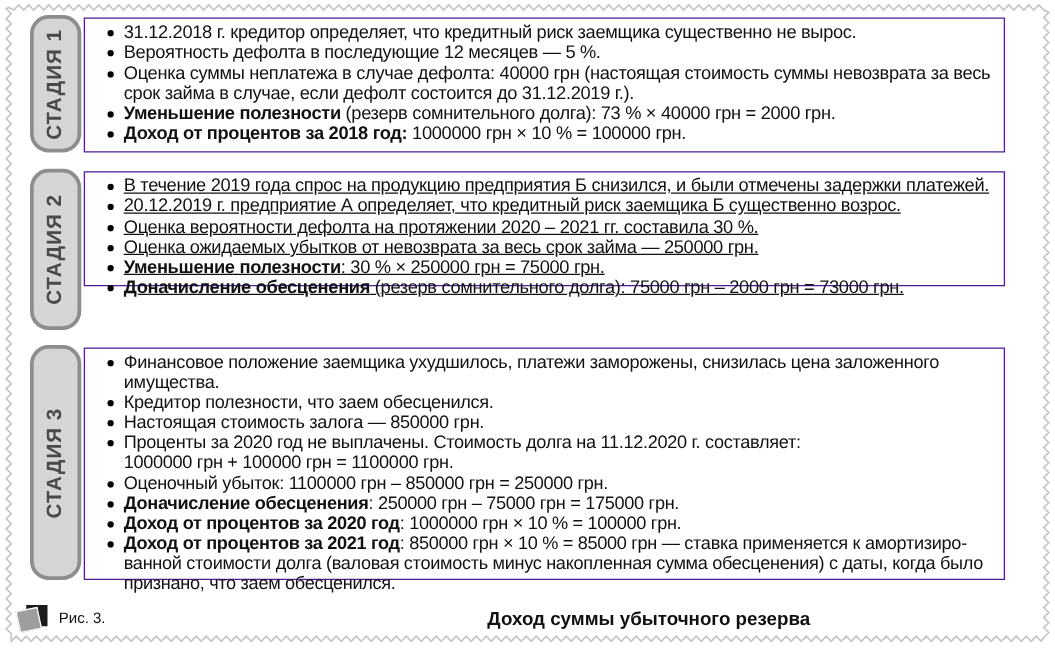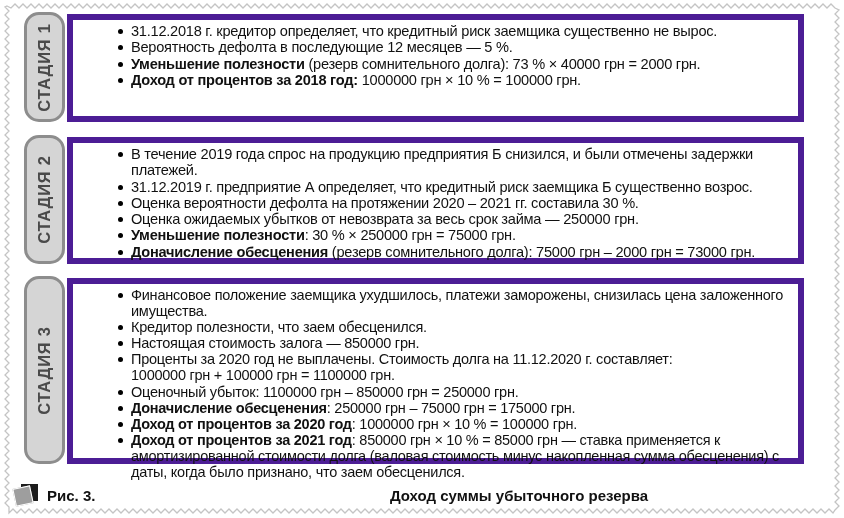--- a/index.html
+++ b/index.html
@@ -3,23 +3,23 @@
 <meta charset="utf-8">
 <style>
   html,body{margin:0;padding:0;background:#ffffff;}
   body{width:844px;height:518px;overflow:hidden;
        font-family:"Liberation Sans", sans-serif;color:#111;}
   .page{position:relative;width:844px;height:518px;background:#fff;}
 
   #zigzag{position:absolute;left:0;top:0;width:844px;height:518px;pointer-events:none;}
 
   .stage-box{position:absolute;left:67px;width:737px;box-sizing:border-box;
-             border:6px solid #4c1d95;background:#fff;padding-left:27px;}
+             border:1px solid #4c1d95;background:#fff;}
   .box-1{top:14px;height:108px;}
-  .box-2{top:137px;height:127px;}
+  .box-2{top:137px;height:92px;text-decoration:underline;}
   .box-3{top:278px;height:186px;}
 
   .pill{position:absolute;left:24px;width:41px;box-sizing:border-box;
         background:#d5d5d5;border:3px solid #8d8d8d;border-radius:15px;
         display:flex;align-items:center;justify-content:center;}
   .pill-1{top:12px;height:110px;}
   .pill-2{top:135px;height:129px;}
   .pill-3{top:276px;height:188px;}
   .pill span{transform:rotate(-90deg);white-space:nowrap;font-weight:bold;
              font-size:16.5px;letter-spacing:0.8px;color:#4a4a4a;}
@@ -31,52 +31,53 @@
   .stage-box li::before{content:"";position:absolute;left:-13px;top:6px;
              width:5px;height:5px;border-radius:50%;background:#000;}
   .stage-box li b{font-weight:bold;}
   .stage-box li .rest{white-space:pre-line;}
 
   .caption{position:absolute;left:14px;right:14px;top:482px;height:28px;}
   .fig-icon{position:absolute;left:0;top:2px;width:26px;height:24px;display:inline-block;}
   .fig-icon .sq-black{position:absolute;right:2px;top:0;width:17px;height:17px;background:#1c1c1c;}
   .fig-icon .sq-gray{position:absolute;left:0;top:3px;width:16px;height:16px;
              background:#9e9e9e;border:1px solid #fff;transform:rotate(-12deg);}
-  .fig-label{position:absolute;left:33px;top:5px;font-weight:bold;font-size:15px;}
+  .fig-label{position:absolute;left:33px;top:5px;font-weight:normal;font-size:12px;}
   .fig-title{position:absolute;left:505px;top:5px;transform:translateX(-50%);
              font-weight:bold;font-size:15px;white-space:nowrap;}
 </style>
 </head>
 <body>
 
 <div class="page">
 
   <svg id="zigzag" viewBox="0 0 844 518" xmlns="http://www.w3.org/2000/svg">
     <path id="zigzag-path" fill="none" stroke="#c4c4c4" stroke-width="1.3" d="M 7 6 L 11 8 L 15 4 L 19 8 L 23 4 L 27 8 L 31 4 L 35 8 L 39 4 L 43 8 L 47 4 L 51 8 L 55 4 L 59 8 L 63 4 L 67 8 L 71 4 L 75 8 L 79 4 L 83 8 L 87 4 L 91 8 L 95 4 L 99 8 L 103 4 L 107 8 L 111 4 L 115 8 L 119 4 L 123 8 L 127 4 L 131 8 L 135 4 L 139 8 L 143 4 L 147 8 L 151 4 L 155 8 L 159 4 L 163 8 L 167 4 L 171 8 L 175 4 L 179 8 L 183 4 L 187 8 L 191 4 L 195 8 L 199 4 L 203 8 L 207 4 L 211 8 L 215 4 L 219 8 L 223 4 L 227 8 L 231 4 L 235 8 L 239 4 L 243 8 L 247 4 L 251 8 L 255 4 L 259 8 L 263 4 L 267 8 L 271 4 L 275 8 L 279 4 L 283 8 L 287 4 L 291 8 L 295 4 L 299 8 L 303 4 L 307 8 L 311 4 L 315 8 L 319 4 L 323 8 L 327 4 L 331 8 L 335 4 L 339 8 L 343 4 L 347 8 L 351 4 L 355 8 L 359 4 L 363 8 L 367 4 L 371 8 L 375 4 L 379 8 L 383 4 L 387 8 L 391 4 L 395 8 L 399 4 L 403 8 L 407 4 L 411 8 L 415 4 L 419 8 L 423 4 L 427 8 L 431 4 L 435 8 L 439 4 L 443 8 L 447 4 L 451 8 L 455 4 L 459 8 L 463 4 L 467 8 L 471 4 L 475 8 L 479 4 L 483 8 L 487 4 L 491 8 L 495 4 L 499 8 L 503 4 L 507 8 L 511 4 L 515 8 L 519 4 L 523 8 L 527 4 L 531 8 L 535 4 L 539 8 L 543 4 L 547 8 L 551 4 L 555 8 L 559 4 L 563 8 L 567 4 L 571 8 L 575 4 L 579 8 L 583 4 L 587 8 L 591 4 L 595 8 L 599 4 L 603 8 L 607 4 L 611 8 L 615 4 L 619 8 L 623 4 L 627 8 L 631 4 L 635 8 L 639 4 L 643 8 L 647 4 L 651 8 L 655 4 L 659 8 L 663 4 L 667 8 L 671 4 L 675 8 L 679 4 L 683 8 L 687 4 L 691 8 L 695 4 L 699 8 L 703 4 L 707 8 L 711 4 L 715 8 L 719 4 L 723 8 L 727 4 L 731 8 L 735 4 L 739 8 L 743 4 L 747 8 L 751 4 L 755 8 L 759 4 L 763 8 L 767 4 L 771 8 L 775 4 L 779 8 L 783 4 L 787 8 L 791 4 L 795 8 L 799 4 L 803 8 L 807 4 L 811 8 L 815 4 L 819 8 L 823 4 L 827 8 L 831 4 L 835 8 L 839 10 L 835 14 L 839 18 L 835 22 L 839 26 L 835 30 L 839 34 L 835 38 L 839 42 L 835 46 L 839 50 L 835 54 L 839 58 L 835 62 L 839 66 L 835 70 L 839 74 L 835 78 L 839 82 L 835 86 L 839 90 L 835 94 L 839 98 L 835 102 L 839 106 L 835 110 L 839 114 L 835 118 L 839 122 L 835 126 L 839 130 L 835 134 L 839 138 L 835 142 L 839 146 L 835 150 L 839 154 L 835 158 L 839 162 L 835 166 L 839 170 L 835 174 L 839 178 L 835 182 L 839 186 L 835 190 L 839 194 L 835 198 L 839 202 L 835 206 L 839 210 L 835 214 L 839 218 L 835 222 L 839 226 L 835 230 L 839 234 L 835 238 L 839 242 L 835 246 L 839 250 L 835 254 L 839 258 L 835 262 L 839 266 L 835 270 L 839 274 L 835 278 L 839 282 L 835 286 L 839 290 L 835 294 L 839 298 L 835 302 L 839 306 L 835 310 L 839 314 L 835 318 L 839 322 L 835 326 L 839 330 L 835 334 L 839 338 L 835 342 L 839 346 L 835 350 L 839 354 L 835 358 L 839 362 L 835 366 L 839 370 L 835 374 L 839 378 L 835 382 L 839 386 L 835 390 L 839 394 L 835 398 L 839 402 L 835 406 L 839 410 L 835 414 L 839 418 L 835 422 L 839 426 L 835 430 L 839 434 L 835 438 L 839 442 L 835 446 L 839 450 L 835 454 L 839 458 L 835 462 L 839 466 L 835 470 L 839 474 L 835 478 L 839 482 L 835 486 L 839 490 L 835 494 L 839 498 L 835 502 L 839 506 L 835 510 L 833 513 L 829 509 L 825 513 L 821 509 L 817 513 L 813 509 L 809 513 L 805 509 L 801 513 L 797 509 L 793 513 L 789 509 L 785 513 L 781 509 L 777 513 L 773 509 L 769 513 L 765 509 L 761 513 L 757 509 L 753 513 L 749 509 L 745 513 L 741 509 L 737 513 L 733 509 L 729 513 L 725 509 L 721 513 L 717 509 L 713 513 L 709 509 L 705 513 L 701 509 L 697 513 L 693 509 L 689 513 L 685 509 L 681 513 L 677 509 L 673 513 L 669 509 L 665 513 L 661 509 L 657 513 L 653 509 L 649 513 L 645 509 L 641 513 L 637 509 L 633 513 L 629 509 L 625 513 L 621 509 L 617 513 L 613 509 L 609 513 L 605 509 L 601 513 L 597 509 L 593 513 L 589 509 L 585 513 L 581 509 L 577 513 L 573 509 L 569 513 L 565 509 L 561 513 L 557 509 L 553 513 L 549 509 L 545 513 L 541 509 L 537 513 L 533 509 L 529 513 L 525 509 L 521 513 L 517 509 L 513 513 L 509 509 L 505 513 L 501 509 L 497 513 L 493 509 L 489 513 L 485 509 L 481 513 L 477 509 L 473 513 L 469 509 L 465 513 L 461 509 L 457 513 L 453 509 L 449 513 L 445 509 L 441 513 L 437 509 L 433 513 L 429 509 L 425 513 L 421 509 L 417 513 L 413 509 L 409 513 L 405 509 L 401 513 L 397 509 L 393 513 L 389 509 L 385 513 L 381 509 L 377 513 L 373 509 L 369 513 L 365 509 L 361 513 L 357 509 L 353 513 L 349 509 L 345 513 L 341 509 L 337 513 L 333 509 L 329 513 L 325 509 L 321 513 L 317 509 L 313 513 L 309 509 L 305 513 L 301 509 L 297 513 L 293 509 L 289 513 L 285 509 L 281 513 L 277 509 L 273 513 L 269 509 L 265 513 L 261 509 L 257 513 L 253 509 L 249 513 L 245 509 L 241 513 L 237 509 L 233 513 L 229 509 L 225 513 L 221 509 L 217 513 L 213 509 L 209 513 L 205 509 L 201 513 L 197 509 L 193 513 L 189 509 L 185 513 L 181 509 L 177 513 L 173 509 L 169 513 L 165 509 L 161 513 L 157 509 L 153 513 L 149 509 L 145 513 L 141 509 L 137 513 L 133 509 L 129 513 L 125 509 L 121 513 L 117 509 L 113 513 L 109 509 L 105 513 L 101 509 L 97 513 L 93 509 L 89 513 L 85 509 L 81 513 L 77 509 L 73 513 L 69 509 L 65 513 L 61 509 L 57 513 L 53 509 L 49 513 L 45 509 L 41 513 L 37 509 L 33 513 L 29 509 L 25 513 L 21 509 L 17 513 L 13 509 L 9 513 L 9 507 L 5 503 L 9 499 L 5 495 L 9 491 L 5 487 L 9 483 L 5 479 L 9 475 L 5 471 L 9 467 L 5 463 L 9 459 L 5 455 L 9 451 L 5 447 L 9 443 L 5 439 L 9 435 L 5 431 L 9 427 L 5 423 L 9 419 L 5 415 L 9 411 L 5 407 L 9 403 L 5 399 L 9 395 L 5 391 L 9 387 L 5 383 L 9 379 L 5 375 L 9 371 L 5 367 L 9 363 L 5 359 L 9 355 L 5 351 L 9 347 L 5 343 L 9 339 L 5 335 L 9 331 L 5 327 L 9 323 L 5 319 L 9 315 L 5 311 L 9 307 L 5 303 L 9 299 L 5 295 L 9 291 L 5 287 L 9 283 L 5 279 L 9 275 L 5 271 L 9 267 L 5 263 L 9 259 L 5 255 L 9 251 L 5 247 L 9 243 L 5 239 L 9 235 L 5 231 L 9 227 L 5 223 L 9 219 L 5 215 L 9 211 L 5 207 L 9 203 L 5 199 L 9 195 L 5 191 L 9 187 L 5 183 L 9 179 L 5 175 L 9 171 L 5 167 L 9 163 L 5 159 L 9 155 L 5 151 L 9 147 L 5 143 L 9 139 L 5 135 L 9 131 L 5 127 L 9 123 L 5 119 L 9 115 L 5 111 L 9 107 L 5 103 L 9 99 L 5 95 L 9 91 L 5 87 L 9 83 L 5 79 L 9 75 L 5 71 L 9 67 L 5 63 L 9 59 L 5 55 L 9 51 L 5 47 L 9 43 L 5 39 L 9 35 L 5 31 L 9 27 L 5 23 L 9 19 L 5 15 L 9 11 L 5 7 Z"></path>
   </svg>
 
   <div class="pill pill-1">
     <span>СТАДИЯ 1</span>
   </div>
   <div class="stage-box box-1">
     <ul>
       <li><b></b><span class="rest">31.12.2018 г. кредитор определяет, что кредитный риск заемщика существенно не вырос.</span></li>
       <li><b></b><span class="rest">Вероятность дефолта в последующие 12 месяцев — 5 %.</span></li>
+      <li><b></b><span class="rest">Оценка суммы неплатежа в случае дефолта: 40000 грн (настоящая стоимость суммы невозврата за весь срок займа в случае, если дефолт состоится до 31.12.2019 г.).</span></li>
       <li><b>Уменьшение полезности</b><span class="rest"> (резерв сомнительного долга): 73 % × 40000 грн = 2000 грн.</span></li>
       <li><b>Доход от процентов за 2018 год:</b><span class="rest"> 1000000 грн × 10 % = 100000 грн.</span></li>
     </ul>
   </div>
 
   <div class="pill pill-2">
     <span>СТАДИЯ 2</span>
   </div>
   <div class="stage-box box-2">
     <ul>
       <li><b></b><span class="rest">В течение 2019 года спрос на продукцию предприятия Б снизился, и были отмечены задержки платежей.</span></li>
-      <li><b></b><span class="rest">31.12.2019 г. предприятие А определяет, что кредитный риск заемщика Б существенно возрос.</span></li>
+      <li><b></b><span class="rest">20.12.2019 г. предприятие А определяет, что кредитный риск заемщика Б существенно возрос.</span></li>
       <li><b></b><span class="rest">Оценка вероятности дефолта на протяжении 2020 – 2021 гг. составила 30 %.</span></li>
       <li><b></b><span class="rest">Оценка ожидаемых убытков от невозврата за весь срок займа — 250000 грн.</span></li>
       <li><b>Уменьшение полезности</b><span class="rest">: 30 % × 250000 грн = 75000 грн.</span></li>
       <li><b>Доначисление обесценения</b><span class="rest"> (резерв сомнительного долга): 75000 грн – 2000 грн = 73000 грн.</span></li>
     </ul>
   </div>
 
   <div class="pill pill-3">
     <span>СТАДИЯ 3</span>
   </div>

